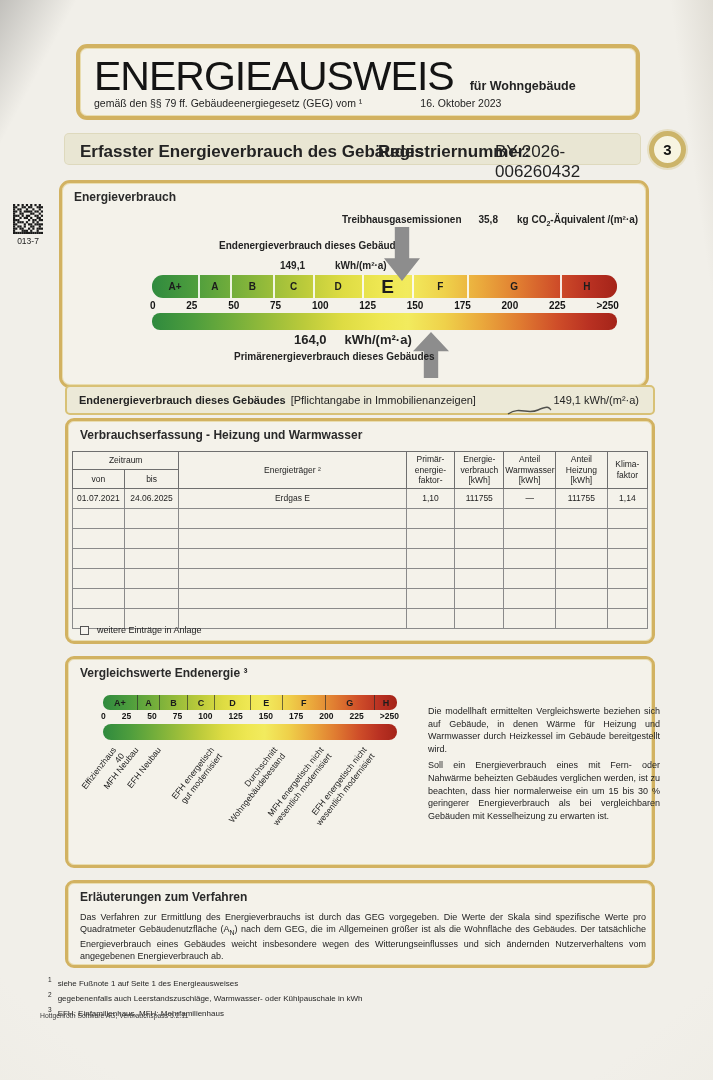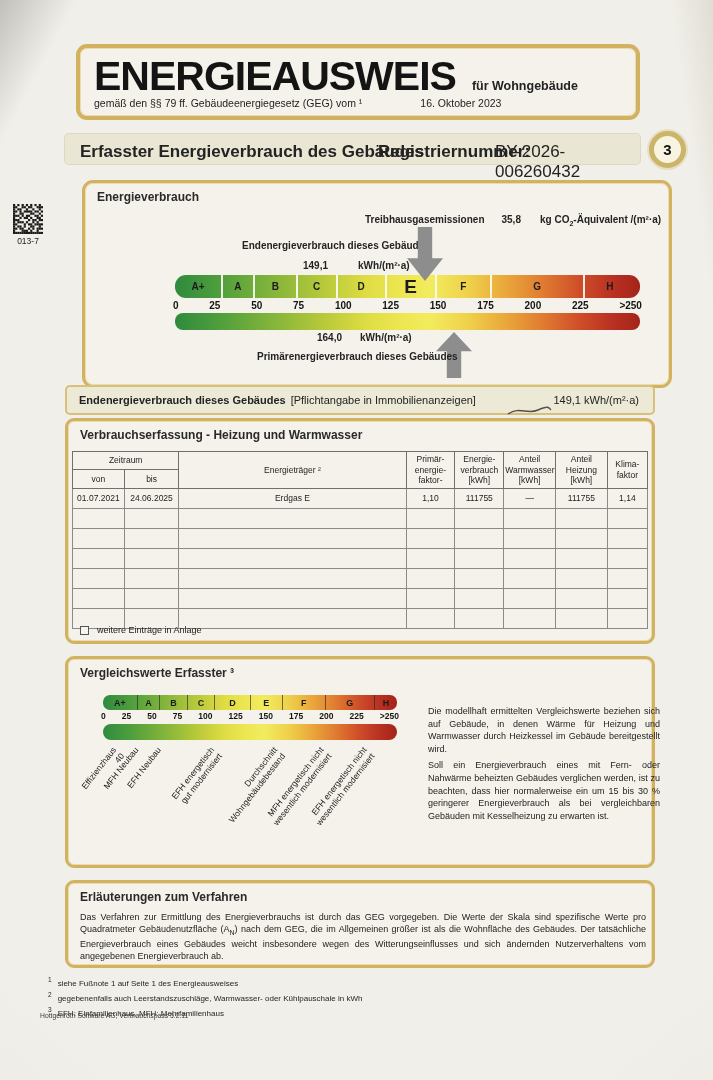--- a/index.html
+++ b/index.html
@@ -18,21 +18,21 @@
   }
   .abs { position:absolute; }
   .box {
     position:absolute; border:3px solid #d2b261; border-radius:9px;
     background:#f4f2ea; box-shadow:0 0 0 1px #e9ddb0 inset;
   }
   .hdr { position:absolute; left:12px; top:7px; font-size:12px; font-weight:bold; color:#2a2a2a; }
 
   
   .title-box { left:76px; top:44px; width:564px; height:76px; border-width:4px; border-radius:11px; padding:8px 14px 0 14px; }
-  .main-title { font-size:41px; font-weight:bold; letter-spacing:-1px; color:#141414; line-height:1.0; }
+  .main-title { font-size:41px; font-weight:normal; letter-spacing:-1px; color:#141414; line-height:1.0; }
   .title-sub { font-size:12.5px; font-weight:bold; margin-left:16px; }
   .title-row { display:flex; align-items:baseline; }
   .law-row { font-size:10.5px; margin-top:0px; display:flex; }
   .law-date { margin-left:58px; }
 
   
   .reg-bar { left:65px; top:134px; width:575px; height:30px; background:#e9e6d3; border-radius:4px; box-shadow:0 0 0 1px #ded9bd; }
   .reg-bar span { position:absolute; top:8px; font-size:17px; }
   .reg-label { left:15px; font-weight:bold; }
   .reg-key { left:313px; font-weight:bold; }
@@ -43,21 +43,21 @@
     display:flex; align-items:center; justify-content:center;
     font-size:15px; font-weight:bold; color:#111;
   }
 
   
   .dm-wrap { left:11px; top:204px; width:34px; text-align:center; }
   .dm-wrap svg { width:30px; height:30px; display:block; margin:0 auto; }
   .dm-caption { font-size:8.5px; margin-top:2px; color:#222; }
 
   
-  .energy-box { left:82px; top:180px; width:590px; height:208px;border-radius:11px; }
+  .energy-box { left:59px; top:180px; width:590px; height:208px;border-radius:11px; }
   .ghg-row { left:280px; top:31px; display:flex; align-items:baseline; font-size:10px; font-weight:bold; }
   .ghg-row .v { margin-left:17px; } .ghg-row .u { margin-left:19px; }
   sub { font-size:7px; }
   .end-label { left:157px; top:57px; font-size:10px; font-weight:bold; }
   .end-val { left:218px; top:77px; display:flex; font-size:10px; font-weight:bold; }
   .end-val .u { margin-left:30px; }
 
   .scale-grad {
     background:linear-gradient(90deg,#2f8a3e 0%,#4d9d3d 9%,#71ad3b 17%,#97bc3a 25%,#bccb3b 33%,#dedc43 41%,#eee752 49%,#f2eb5e 55%,#efd14a 63%,#eaa83c 71%,#e07c31 79%,#cf4e29 87%,#b93122 94%,#a42419 100%);
   }
@@ -72,21 +72,21 @@
   .ticks { display:flex; justify-content:space-between; font-weight:bold; color:#141414; }
   .ticks-big { left:88px; top:117px; width:469px; font-size:10px; }
   .band2-big { left:90px; top:130px; width:465px; height:17px; border-radius:8px; }
 
   .arrow-down, .arrow-up { background:#8d8d8d; }
   .arrow-down { left:322px; top:44px; width:36px; height:54px;
     clip-path:polygon(30% 0,70% 0,70% 58%,100% 58%,50% 100%,0 58%,30% 58%); }
   .arrow-up { left:351px; top:149px; width:36px; height:46px;
     clip-path:polygon(50% 0,100% 42%,70% 42%,70% 100%,30% 100%,30% 42%,0 42%); }
 
-  .prim-val { left:232px; top:149px; display:flex; font-size:10px; font-weight:bold; }
+  .prim-val { left:232px; top:149px; display:flex; font-size:13px; font-weight:bold; }
   .prim-val .u { margin-left:18px; }
   .prim-label { left:172px; top:168px; font-size:10px; font-weight:bold; }
 
   
   .endbar { left:65px; top:385px; width:590px; height:30px; background:#ece9d7;
     border:2px solid #d8c176; border-radius:5px; display:flex; align-items:center; padding:0 12px; }
   .endbar .b1 { font-size:11px; font-weight:bold; }
   .endbar .b2 { font-size:11px; margin-left:5px; }
   .endbar .b3 { font-size:11px; margin-left:auto; margin-right:2px; }
   .squiggle { left:505px; top:404px; }
@@ -440,21 +440,21 @@
         </tr>
         </tbody>
     </table>
     <div class="abs cb-row">
       <div class="cbx"></div>
       <span>weitere Einträge in Anlage</span>
     </div>
   </div>
 
   <div class="box cmp-box">
-    <div class="hdr">Vergleichswerte Erfasster ³</div>
+    <div class="hdr">Vergleichswerte Endenergie ³</div>
 
     <div class="abs band band-sm scale-grad">
         <span class="seg" style="width: 11.9%;">A+</span>
         <span class="seg" style="width: 7.5%;">A</span>
         <span class="seg" style="width: 9.5%;">B</span>
         <span class="seg" style="width: 9.2%;">C</span>
         <span class="seg" style="width: 12.2%;">D</span>
         <span class="seg" style="width: 10.9%;">E</span>
         <span class="seg" style="width: 14.6%;">F</span>
         <span class="seg" style="width: 16.7%;">G</span>

